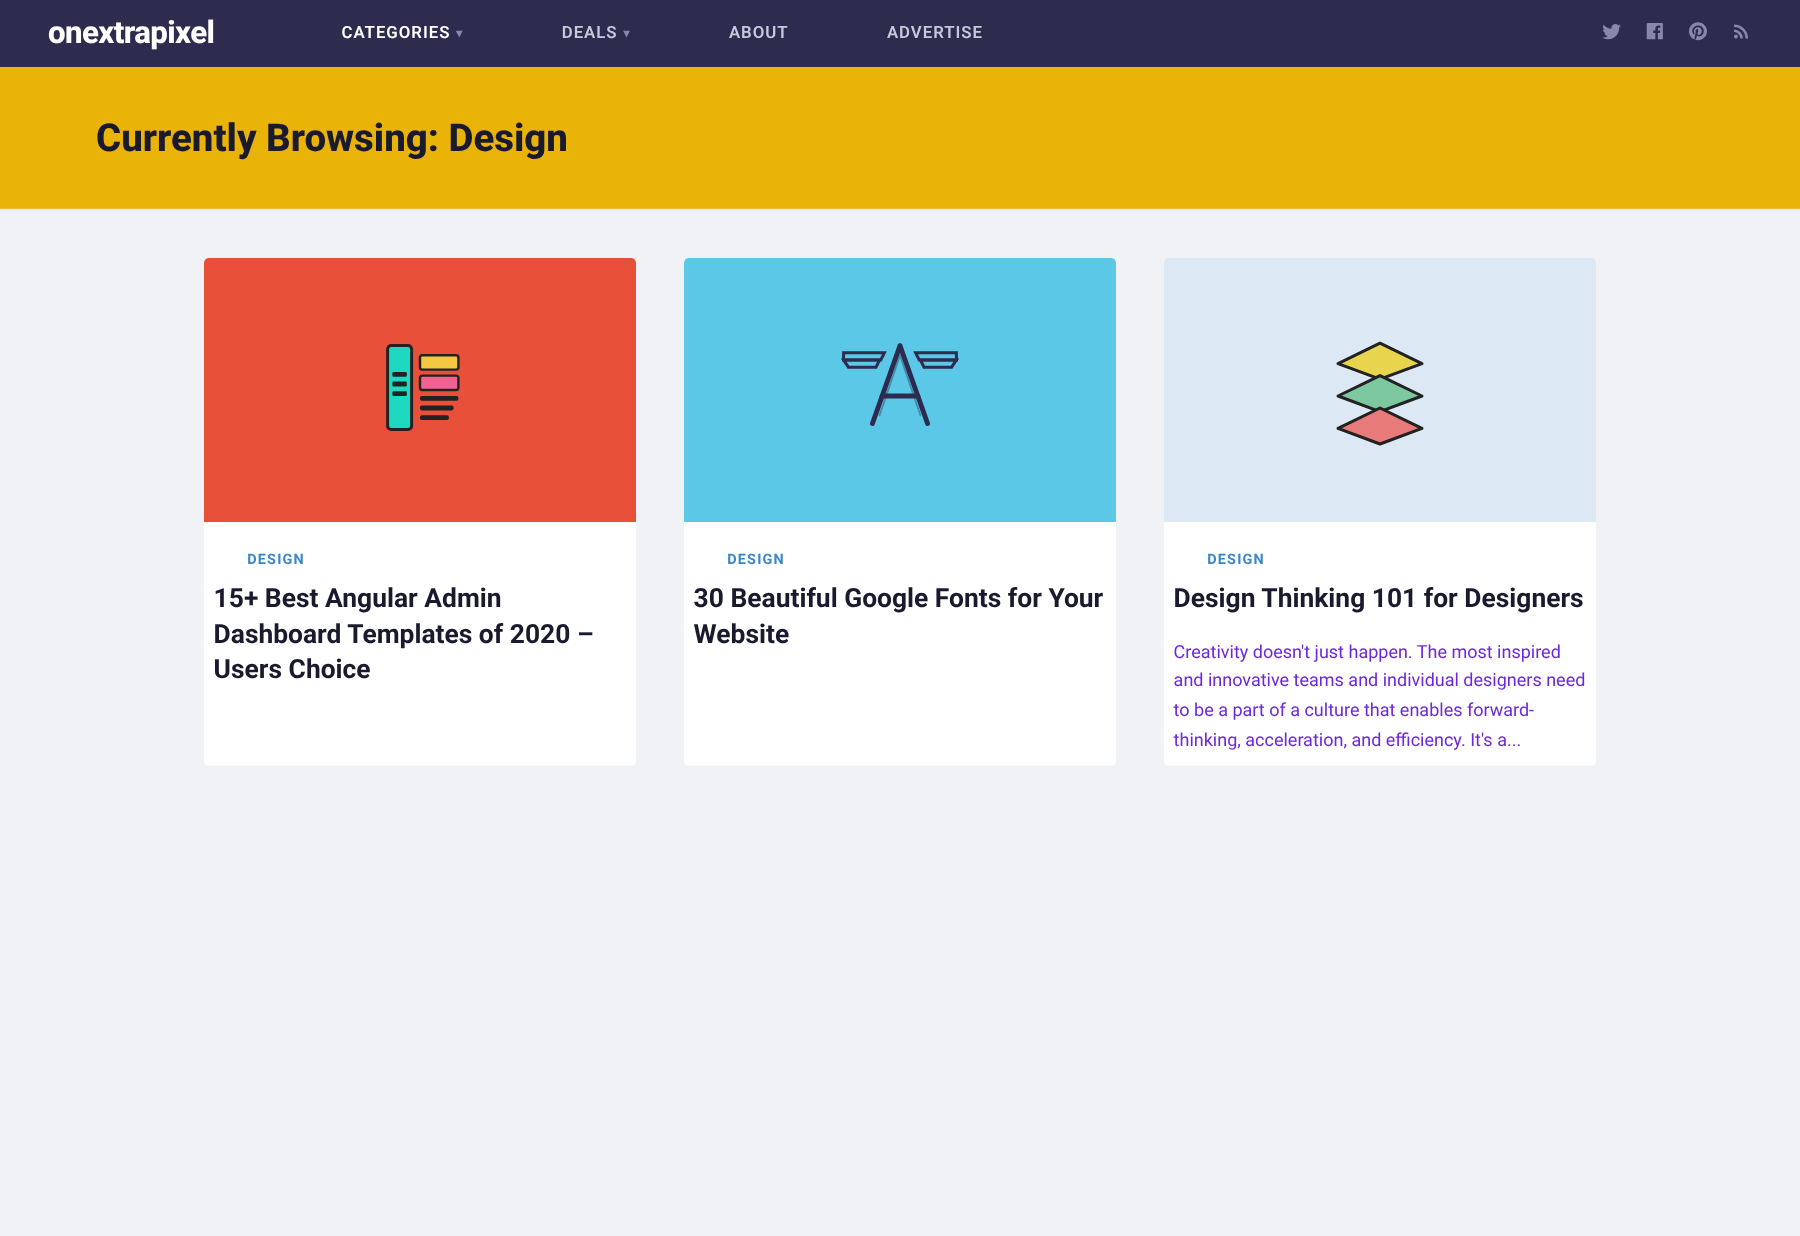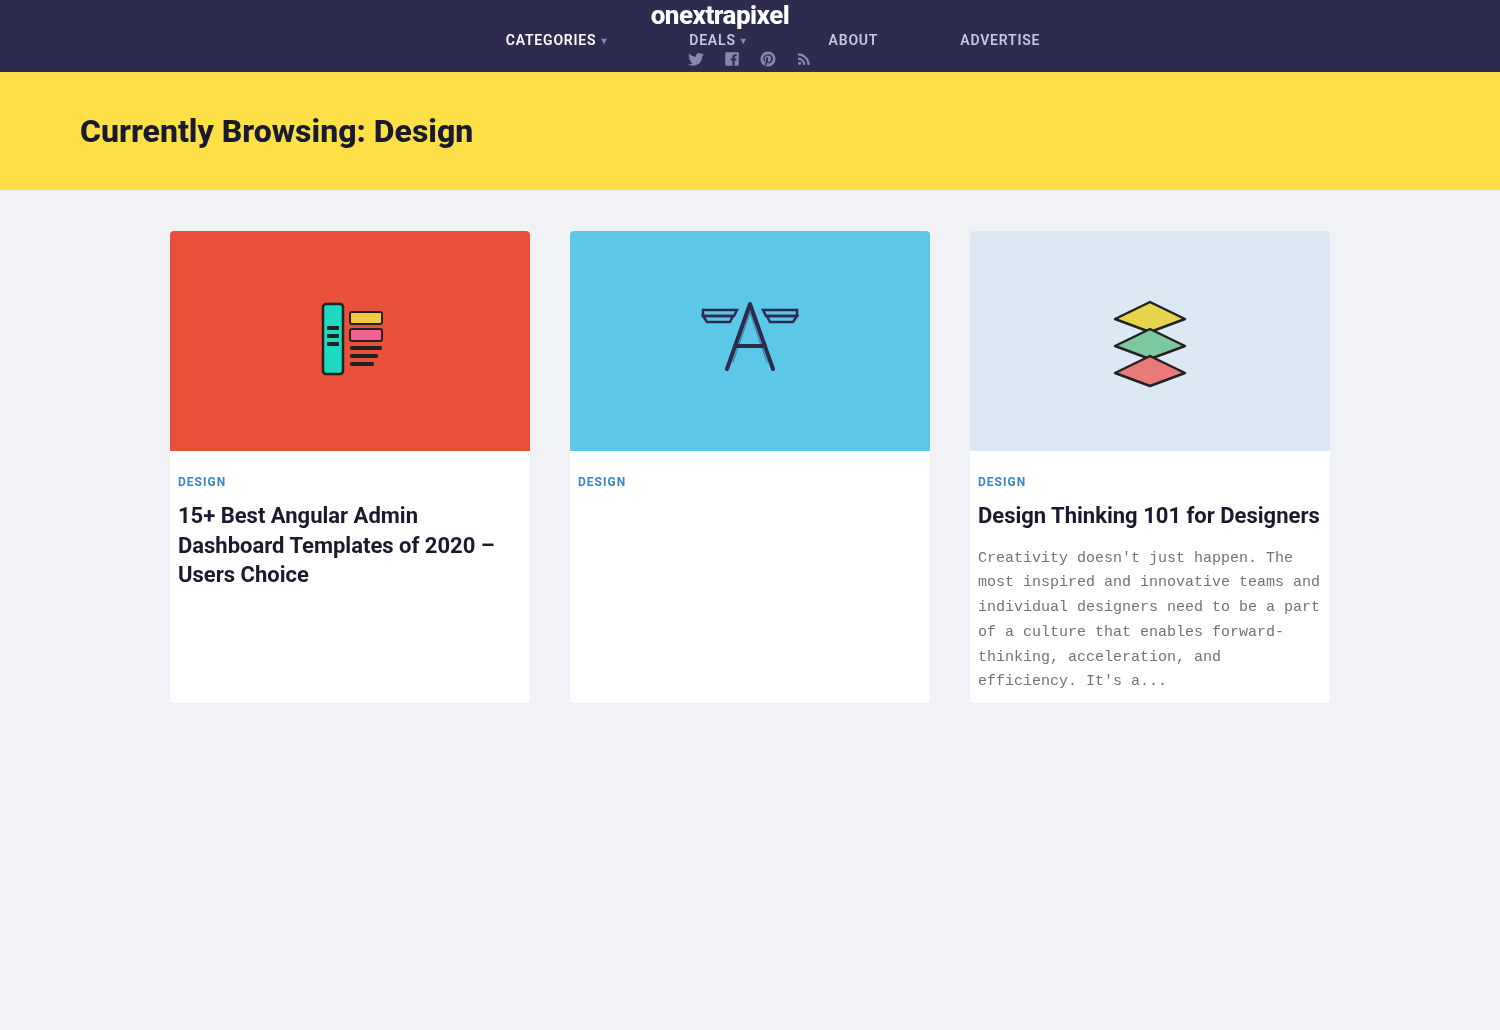--- a/index.html
+++ b/index.html
@@ -4,22 +4,21 @@
   <style>
     * { box-sizing: border-box; margin: 0; padding: 0; }
     body { font-family: -apple-system, BlinkMacSystemFont, 'Segoe UI', Roboto, sans-serif; background: #f0f2f5; }
 
     
     nav {
       background: #2d2b4e;
       display: flex;
       align-items: center;
       padding: 0 40px;
-      height: 72px;
-      flex-direction: column;
+      height: 56px;
     }
     .nav-logo {
       color: #fff;
       font-size: 26px;
       font-weight: 800;
       letter-spacing: -0.5px;
       margin-right: 60px;
       white-space: nowrap;
     }
     .nav-links {
@@ -51,21 +50,21 @@
       gap: 18px;
     }
     .social-icon {
       color: #8888aa;
       font-size: 16px;
       cursor: pointer;
     }
 
     
     .hero-banner {
-      background: #fde047;
+      background: #eab308;
       margin: 0;
       padding: 40px 80px;
       border-bottom: 1px solid #e8eaed;
     }
     .hero-title {
       font-size: 32px;
       font-weight: 800;
       color: #1a1a2e;
     }
 
@@ -104,33 +103,33 @@
     .card-body {
       padding: 24px 8px 8px 8px;
     }
     .card-category {
       font-size: 12px;
       font-weight: 700;
       letter-spacing: 1px;
       color: #3a86c8;
       text-transform: uppercase;
       margin-bottom: 12px;
+      margin-left: 28px;
     }
     .card-title {
       font-size: 22px;
       font-weight: 700;
       color: #1a1a2e;
       line-height: 1.35;
       margin-bottom: 16px;
     }
     .card-excerpt {
       font-size: 15px;
-      color: #737373;
+      color: #6d28d9;
       line-height: 1.65;
-      font-family: Liberation Mono, monospace;
     }
 
     
     .dashboard-icon-wrapper svg,
     .font-icon-wrapper svg,
     .layers-icon-wrapper svg {
       width: 130px;
       height: 130px;
     }
   </style>
@@ -227,20 +226,21 @@
             <path d="M65 30 L88 95 M65 30 L42 95" stroke="#2d2b4e" stroke-width="4" stroke-linecap="round"></path>
 
             <path d="M50 72 L80 72" stroke="#2d2b4e" stroke-width="4" stroke-linecap="round"></path>
 
             <path d="M65 38 L82 88 M65 38 L48 88" stroke="#2d2b4e" stroke-width="1.5" stroke-linecap="round" opacity="0.4"></path>
           </svg>
         </div>
       </div>
       <div class="card-body">
         <div class="card-category">DESIGN</div>
+        <h2 class="card-title">30 Beautiful Google Fonts for Your Website</h2>
       </div>
     </div>
 
     <div class="card">
       <div class="card-image light-blue-bg">
         <div class="layers-icon-wrapper">
           <svg viewBox="0 0 130 130" fill="none" xmlns="http://www.w3.org/2000/svg">
 
             <path d="M65 28 L100 45 L65 58 L30 45 Z" fill="#e8d44d" stroke="#222" stroke-width="2.5" stroke-linejoin="round"></path>
 

